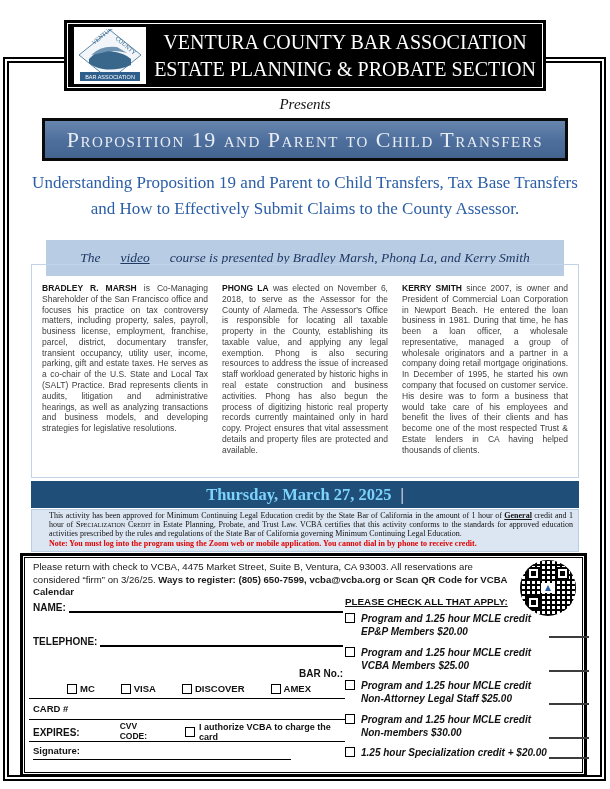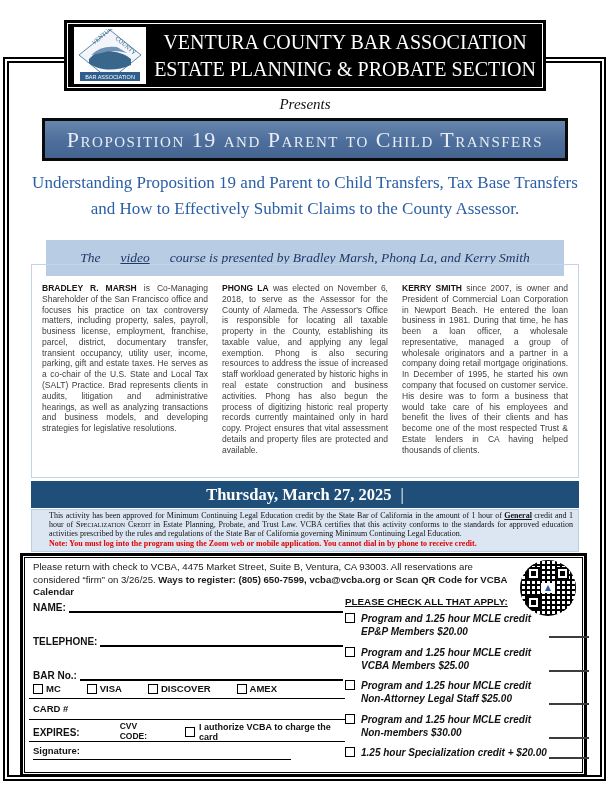--- a/index.html
+++ b/index.html
@@ -40,21 +40,21 @@
   #bios{position:absolute;left:31px;top:264px;width:548px;height:214px;box-sizing:border-box;
         border:1px solid #c3d4e8;display:grid;grid-template-columns:1fr 1fr 1fr;gap:0 14px;
         padding:18px 10px;overflow:hidden;}
   .bio{font-size:8.5px;line-height:1.27;text-align:justify;color:#3d3d3d;}
   .bio b{color:#151515;}
 
   
   #date-bar{position:absolute;left:31px;top:481px;width:548px;height:27px;background:#1f4e79;
         display:flex;align-items:center;justify-content:center;gap:9px;
         font-family:"Liberation Serif",serif;font-weight:bold;font-size:16.5px;}
-  #date-bar .d{color:#ffffff;}
+  #date-bar .d{color:#7dd3fc;}
   #date-bar .sep{color:#fff;font-weight:normal;}
   #date-bar .tm{color:#ffff00;}
 
   
   #mcle{position:absolute;left:31px;top:509px;width:548px;height:43px;box-sizing:border-box;
         background:#dce6f2;border:1px solid #b9cde3;padding:2px 5px 0 17px;
         font-family:"Liberation Serif",serif;font-size:8px;line-height:1.12;color:#101010;
         text-align:justify;overflow:hidden;}
   #mcle .gen{font-weight:bold;text-decoration:underline;}
   #mcle .spec{font-variant:small-caps;}
@@ -76,22 +76,22 @@
   .qr .ctr{position:absolute;left:21px;top:23px;width:14px;height:10px;background:#fff;}
   .qr .ctr::after{content:"";position:absolute;left:4px;top:2px;border-left:3px solid transparent;
       border-right:3px solid transparent;border-bottom:6px solid #2b5ea6;}
 
   
   .frow{position:absolute;display:flex;align-items:flex-end;}
   .flabel{font-weight:bold;font-size:10px;color:#111;white-space:nowrap;}
   .fill{flex:1;border-bottom:2px solid #000;height:11px;margin-left:3px;}
   #row-name{left:10px;top:44px;width:310px;}
   #row-tel{left:10px;top:78px;width:310px;}
-  #row-bar{left:10px;top:112px;width:310px;}
-  #row-cards{left:10px;top:127px;width:312px;position:absolute;display:flex;gap:26px;align-items:center;}
+  #row-bar{left:10px;top:112px;width:310px;flex-direction:column;}
+  #row-cards{left:10px;top:127px;width:312px;position:absolute;display:flex;gap:26px;align-items:center;justify-content:center;}
   .cbx{width:8px;height:8px;border:1.5px solid #000;display:inline-block;flex:0 0 auto;background:#fff;}
   .card-opt{display:flex;align-items:center;gap:3px;font-weight:bold;font-size:9.5px;color:#111;}
   .hline{position:absolute;left:6px;width:316px;border-top:1.5px solid #000;height:0;}
   #hl1{top:142px;} #hl2{top:163px;} #hl3{top:185px;}
   #card-label{position:absolute;left:10px;top:147px;font-weight:bold;font-size:9.5px;color:#111;}
   #row-expires{position:absolute;left:10px;top:166px;width:312px;display:flex;align-items:center;}
   #cvv-stack{margin-left:40px;font-weight:bold;font-size:8.5px;line-height:1.15;color:#111;}
   #authorize{margin-left:38px;display:flex;align-items:center;gap:4px;font-weight:bold;font-size:9px;color:#111;}
   #sig-label{position:absolute;left:10px;top:189px;font-weight:bold;font-size:9.5px;color:#111;}
   #sig-line{position:absolute;left:10px;top:203px;width:258px;border-top:1.5px solid #000;height:0;}

